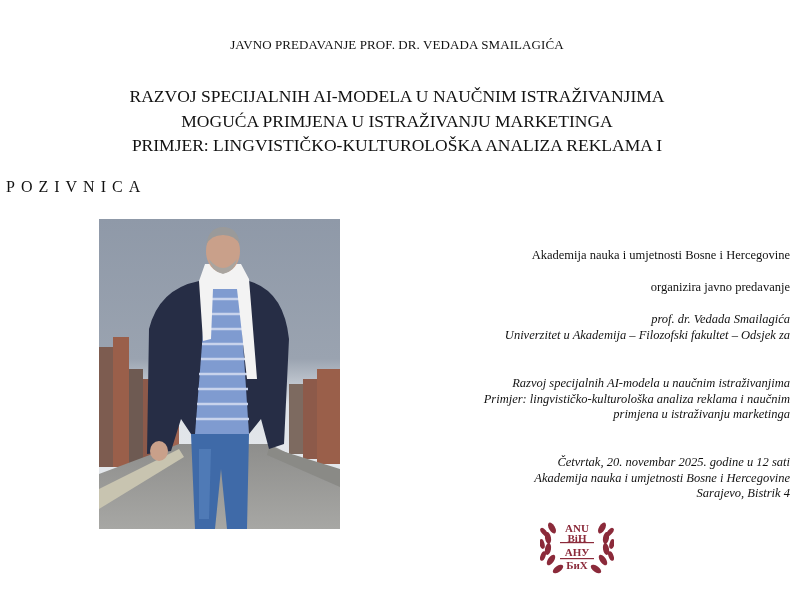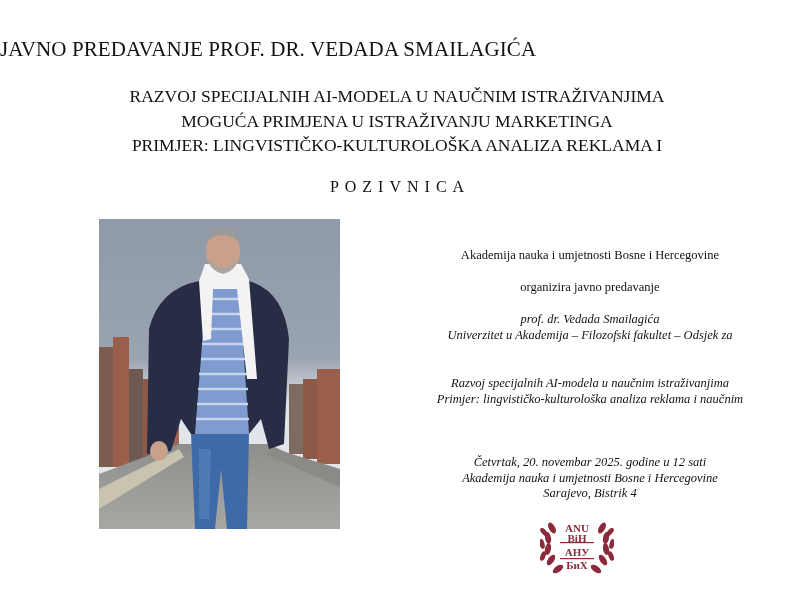--- a/index.html
+++ b/index.html
@@ -1,26 +1,26 @@
 <!DOCTYPE html>
 <html><head>
 <meta charset="utf-8">
 <style>
   html, body { margin: 0; padding: 0; background: #ffffff; }
   body { width: 794px; height: 613px; position: relative; overflow: hidden;
          font-family: "Liberation Serif", "DejaVu Serif", serif; color: #111; }
-  .h1 { position: absolute; left: 0; width: 794px; top: 37px; text-align: left;
-        font-size: 21px; letter-spacing: 0.1px; }
+  .h1 { position: absolute; left: 0; width: 794px; top: 37px; text-align: center;
+        font-size: 13px; letter-spacing: 0.1px; }
   .h2 { position: absolute; left: 0; width: 794px; top: 84px; text-align: center;
         font-size: 17.5px; line-height: 24.5px; }
   .h2 div { white-space: nowrap; }
-  .h3 { position: absolute; left: 0; width: 794px; top: 178px; text-align: center;
+  .h3 { position: absolute; left: 0; width: 794px; top: 178px; text-align: left;
         font-size: 16px; letter-spacing: 6px; padding-left: 6px; box-sizing: border-box; }
   .photo { position: absolute; left: 99px; top: 219px; width: 241px; height: 310px; overflow: hidden; }
-  .info { position: absolute; left: 400px; width: 380px; text-align: center; font-size: 12.5px; line-height: 15.5px; }
+  .info { position: absolute; left: 410px; width: 380px; text-align: right; font-size: 12.5px; line-height: 15.5px; }
   .info div { white-space: nowrap; font-style: italic; }
   .logo { position: absolute; left: 540px; top: 514px; width: 74px; height: 68px; }
 </style>
 </head>
 <body>
 
 <div class="h1">JAVNO PREDAVANJE PROF. DR. VEDADA SMAILAGIĆA</div>
 
 <div class="h2">
   <div>RAZVOJ SPECIJALNIH AI-MODELA U NAUČNIM ISTRAŽIVANJIMA</div>
@@ -90,20 +90,21 @@
 
 <div class="info" style="top:248px;">Akademija nauka i umjetnosti Bosne i Hercegovine</div>
 <div class="info" style="top:280px;">organizira javno predavanje</div>
 <div class="info" style="top:312px;">
   <div>prof. dr. Vedada Smailagića</div>
   <div>Univerzitet u Akademija – Filozofski fakultet – Odsjek za</div>
 </div>
 <div class="info" style="top:376px;">
   <div>Razvoj specijalnih AI-modela u naučnim istraživanjima</div>
   <div>Primjer: lingvističko-kulturološka analiza reklama i naučnim</div>
+  <div>primjena u istraživanju marketinga</div>
 </div>
 <div class="info" style="top:455px;">
   <div>Četvrtak, 20. novembar 2025. godine u 12 sati</div>
   <div>Akademija nauka i umjetnosti Bosne i Hercegovine</div>
   <div>Sarajevo, Bistrik 4</div>
 </div>
 
 <div class="logo">
   <svg width="74" height="68" viewBox="0 0 74 68" xmlns="http://www.w3.org/2000/svg">
     <g fill="#8b2a3a">

